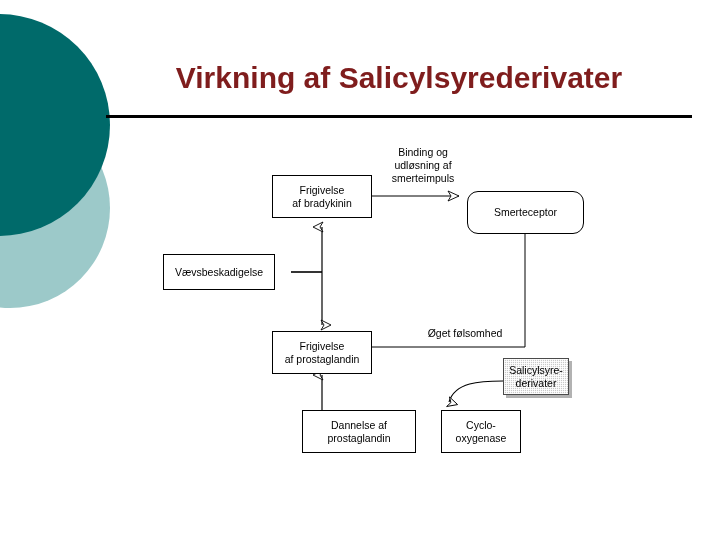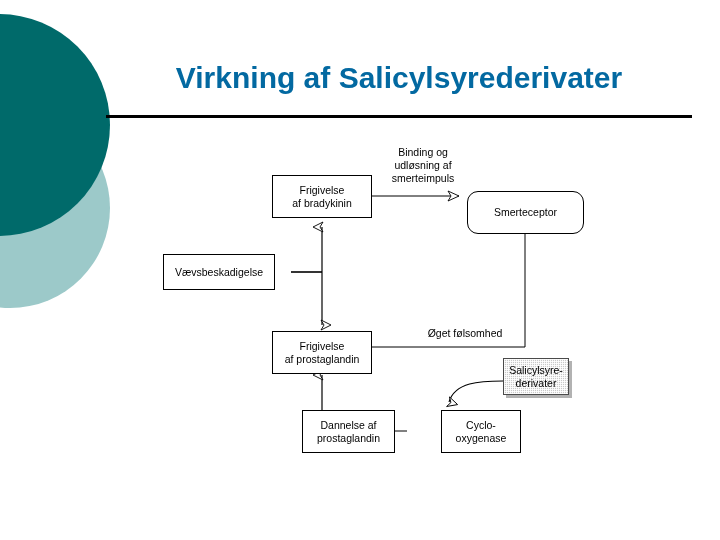--- a/index.html
+++ b/index.html
@@ -41,21 +41,21 @@
   #title-block {
     position: absolute;
     left: 106px;
     top: 58px;
     width: 586px;
     height: 62px;
   }
   #page-title {
     font-size: 30px;
     font-weight: bold;
-    color: #0369a1;
+    color: #7f1d1d;
     letter-spacing: 0px;
     line-height: 40px;
     text-align: center;
     white-space: nowrap;
   }
   #title-rule {
     position: absolute;
     left: 0;
     top: 57px;
     width: 586px;
@@ -166,21 +166,21 @@
     <div class="node" style="left:163px; top:254px; width:112px; height:36px;">Vævsbeskadigelse</div>
 
     <div class="node" style="left:272px; top:175px; width:100px; height:43px;">Frigivelse
 af bradykinin</div>
 
     <div class="node" style="left:467px; top:191px; width:117px; height:43px;border-radius:11px;">Smerteceptor</div>
 
     <div class="node" style="left:272px; top:331px; width:100px; height:43px;">Frigivelse
 af prostaglandin</div>
 
-    <div class="node" style="left:302px; top:410px; width:93px; height:43px;">Dannelse af
+    <div class="node" style="left:302px; top:410px; width:114px; height:43px;">Dannelse af
 prostaglandin</div>
 
     <div class="node" style="left:407px; top:410px; width:80px; height:43px;margin-left:34px;">Cyclo-
 oxygenase</div>
 
     <div class="node hatched shadowed" style="left:503px; top:358px; width:66px; height:37px;">Salicylsyre-
 derivater</div>
 
     <div class="edge-label" style="left:405px; top:327px; width:120px;">Øget følsomhed</div>
 

